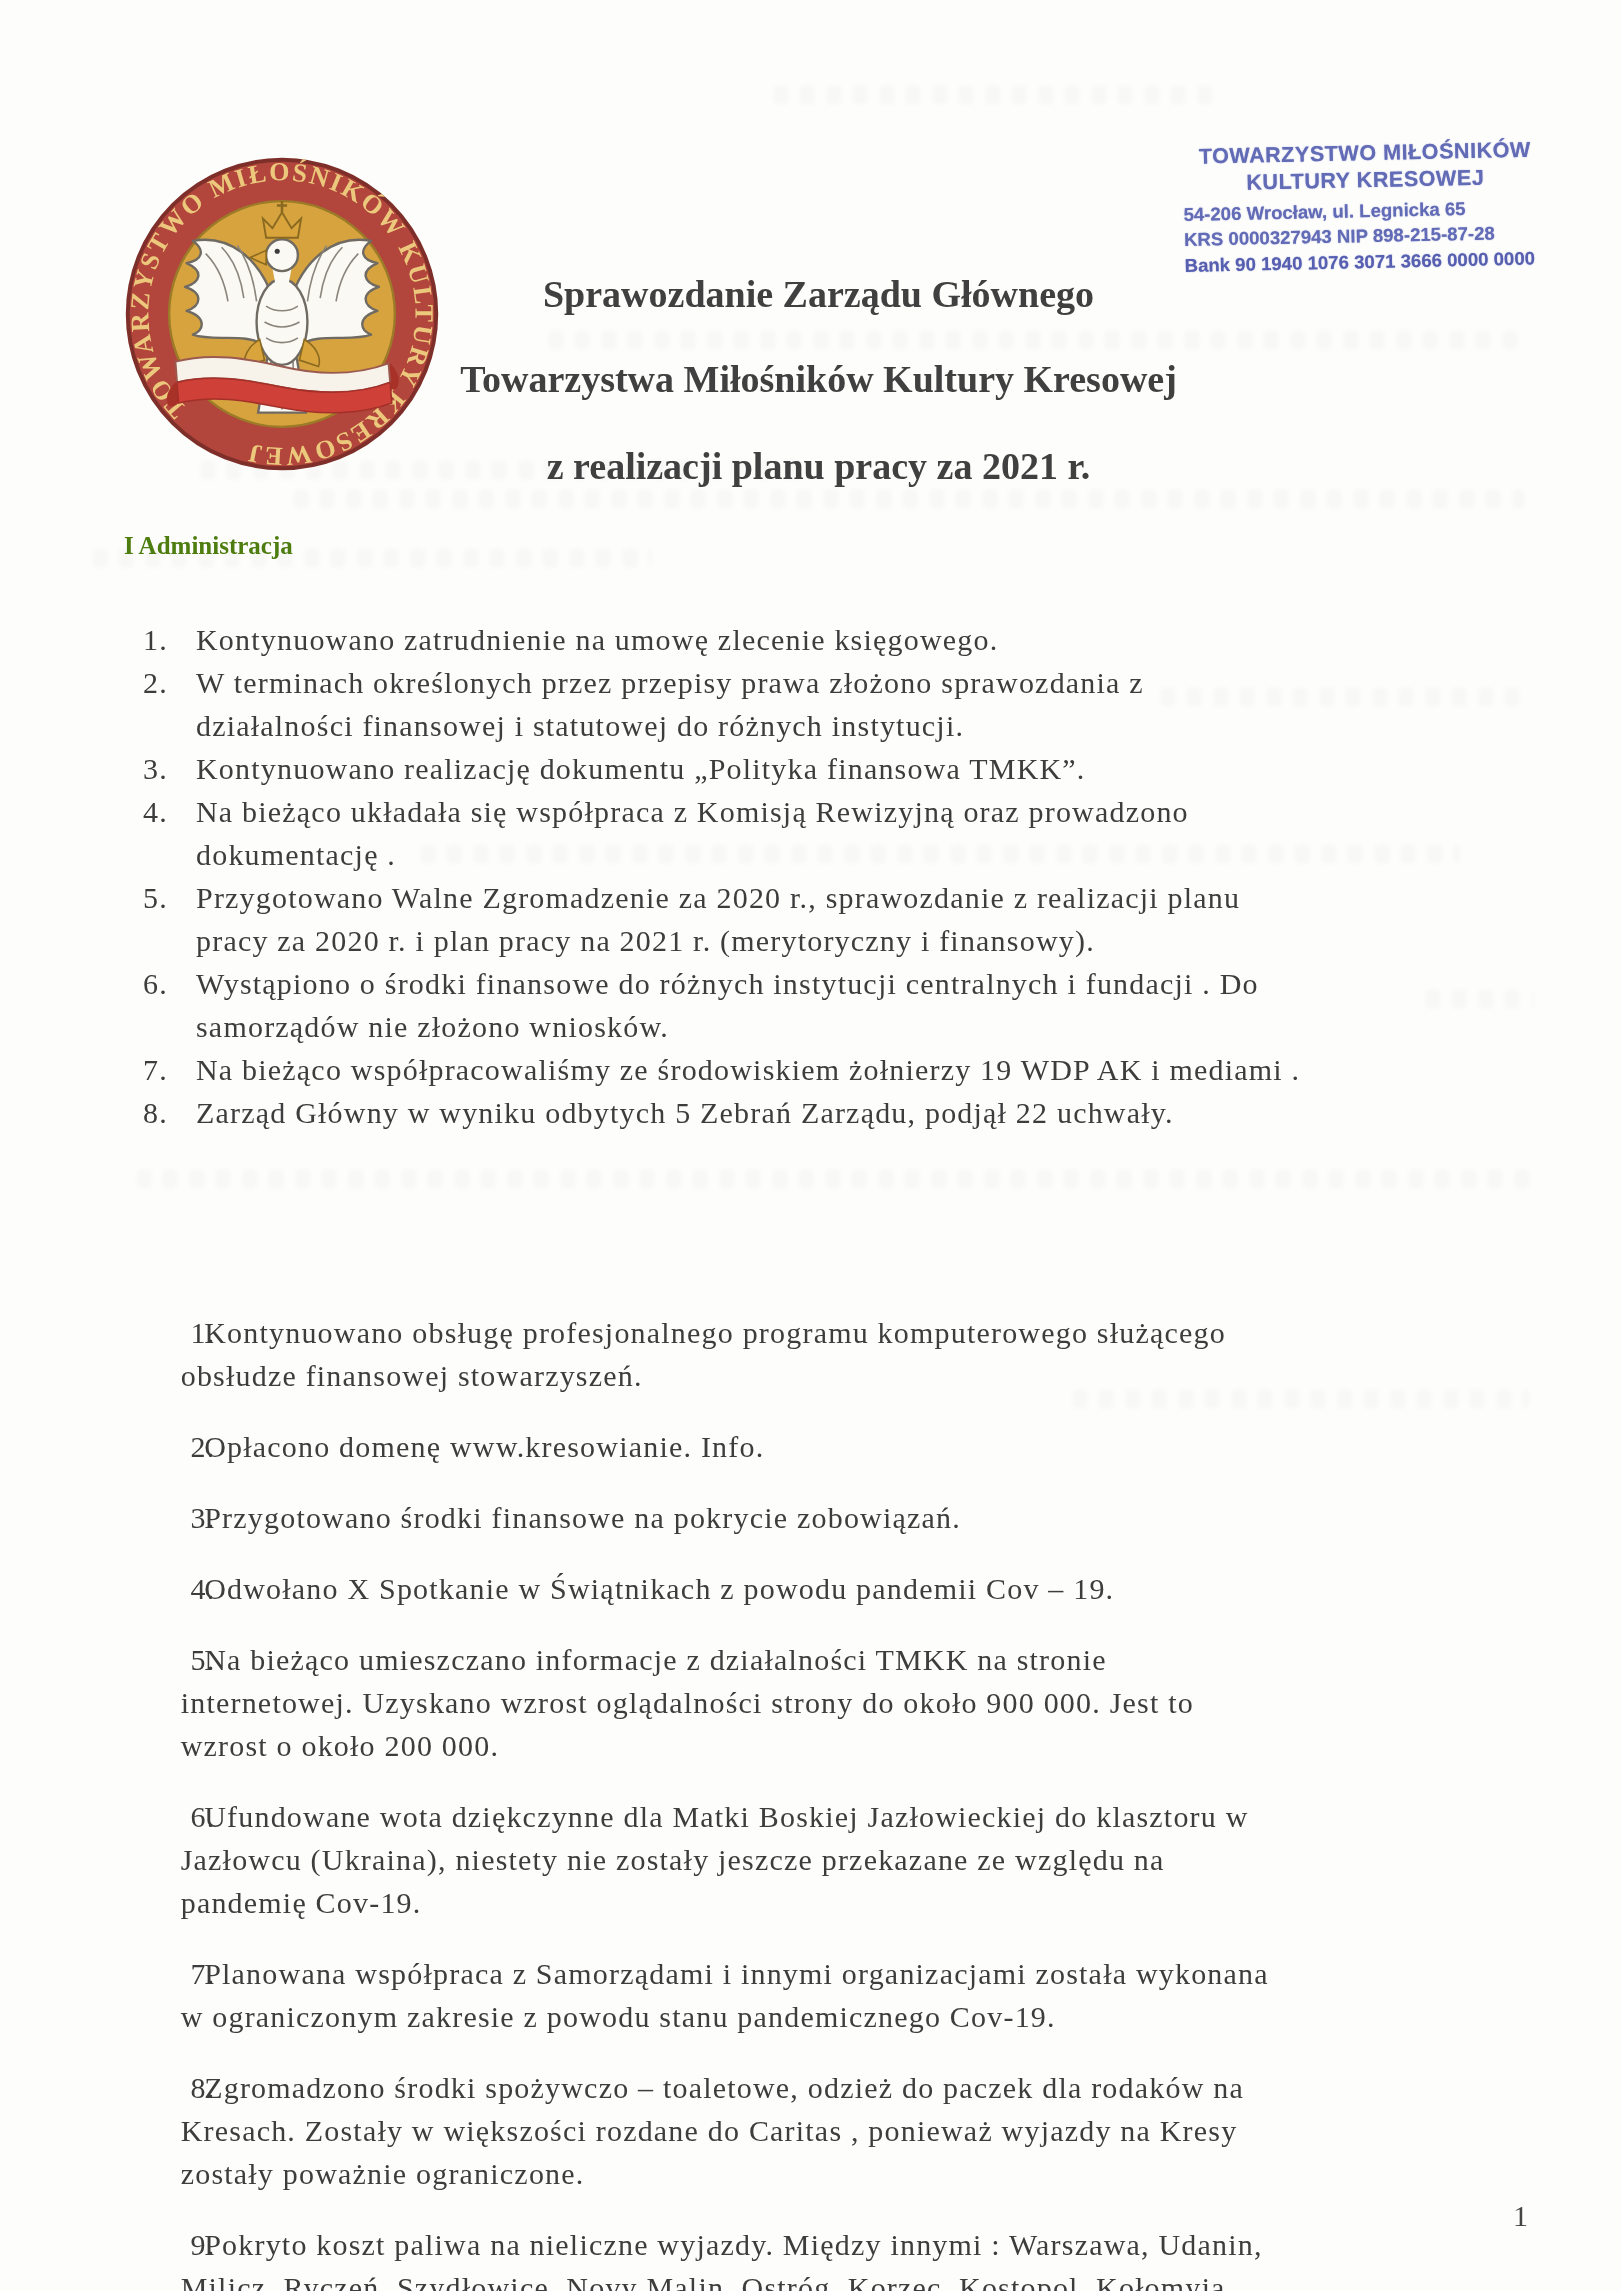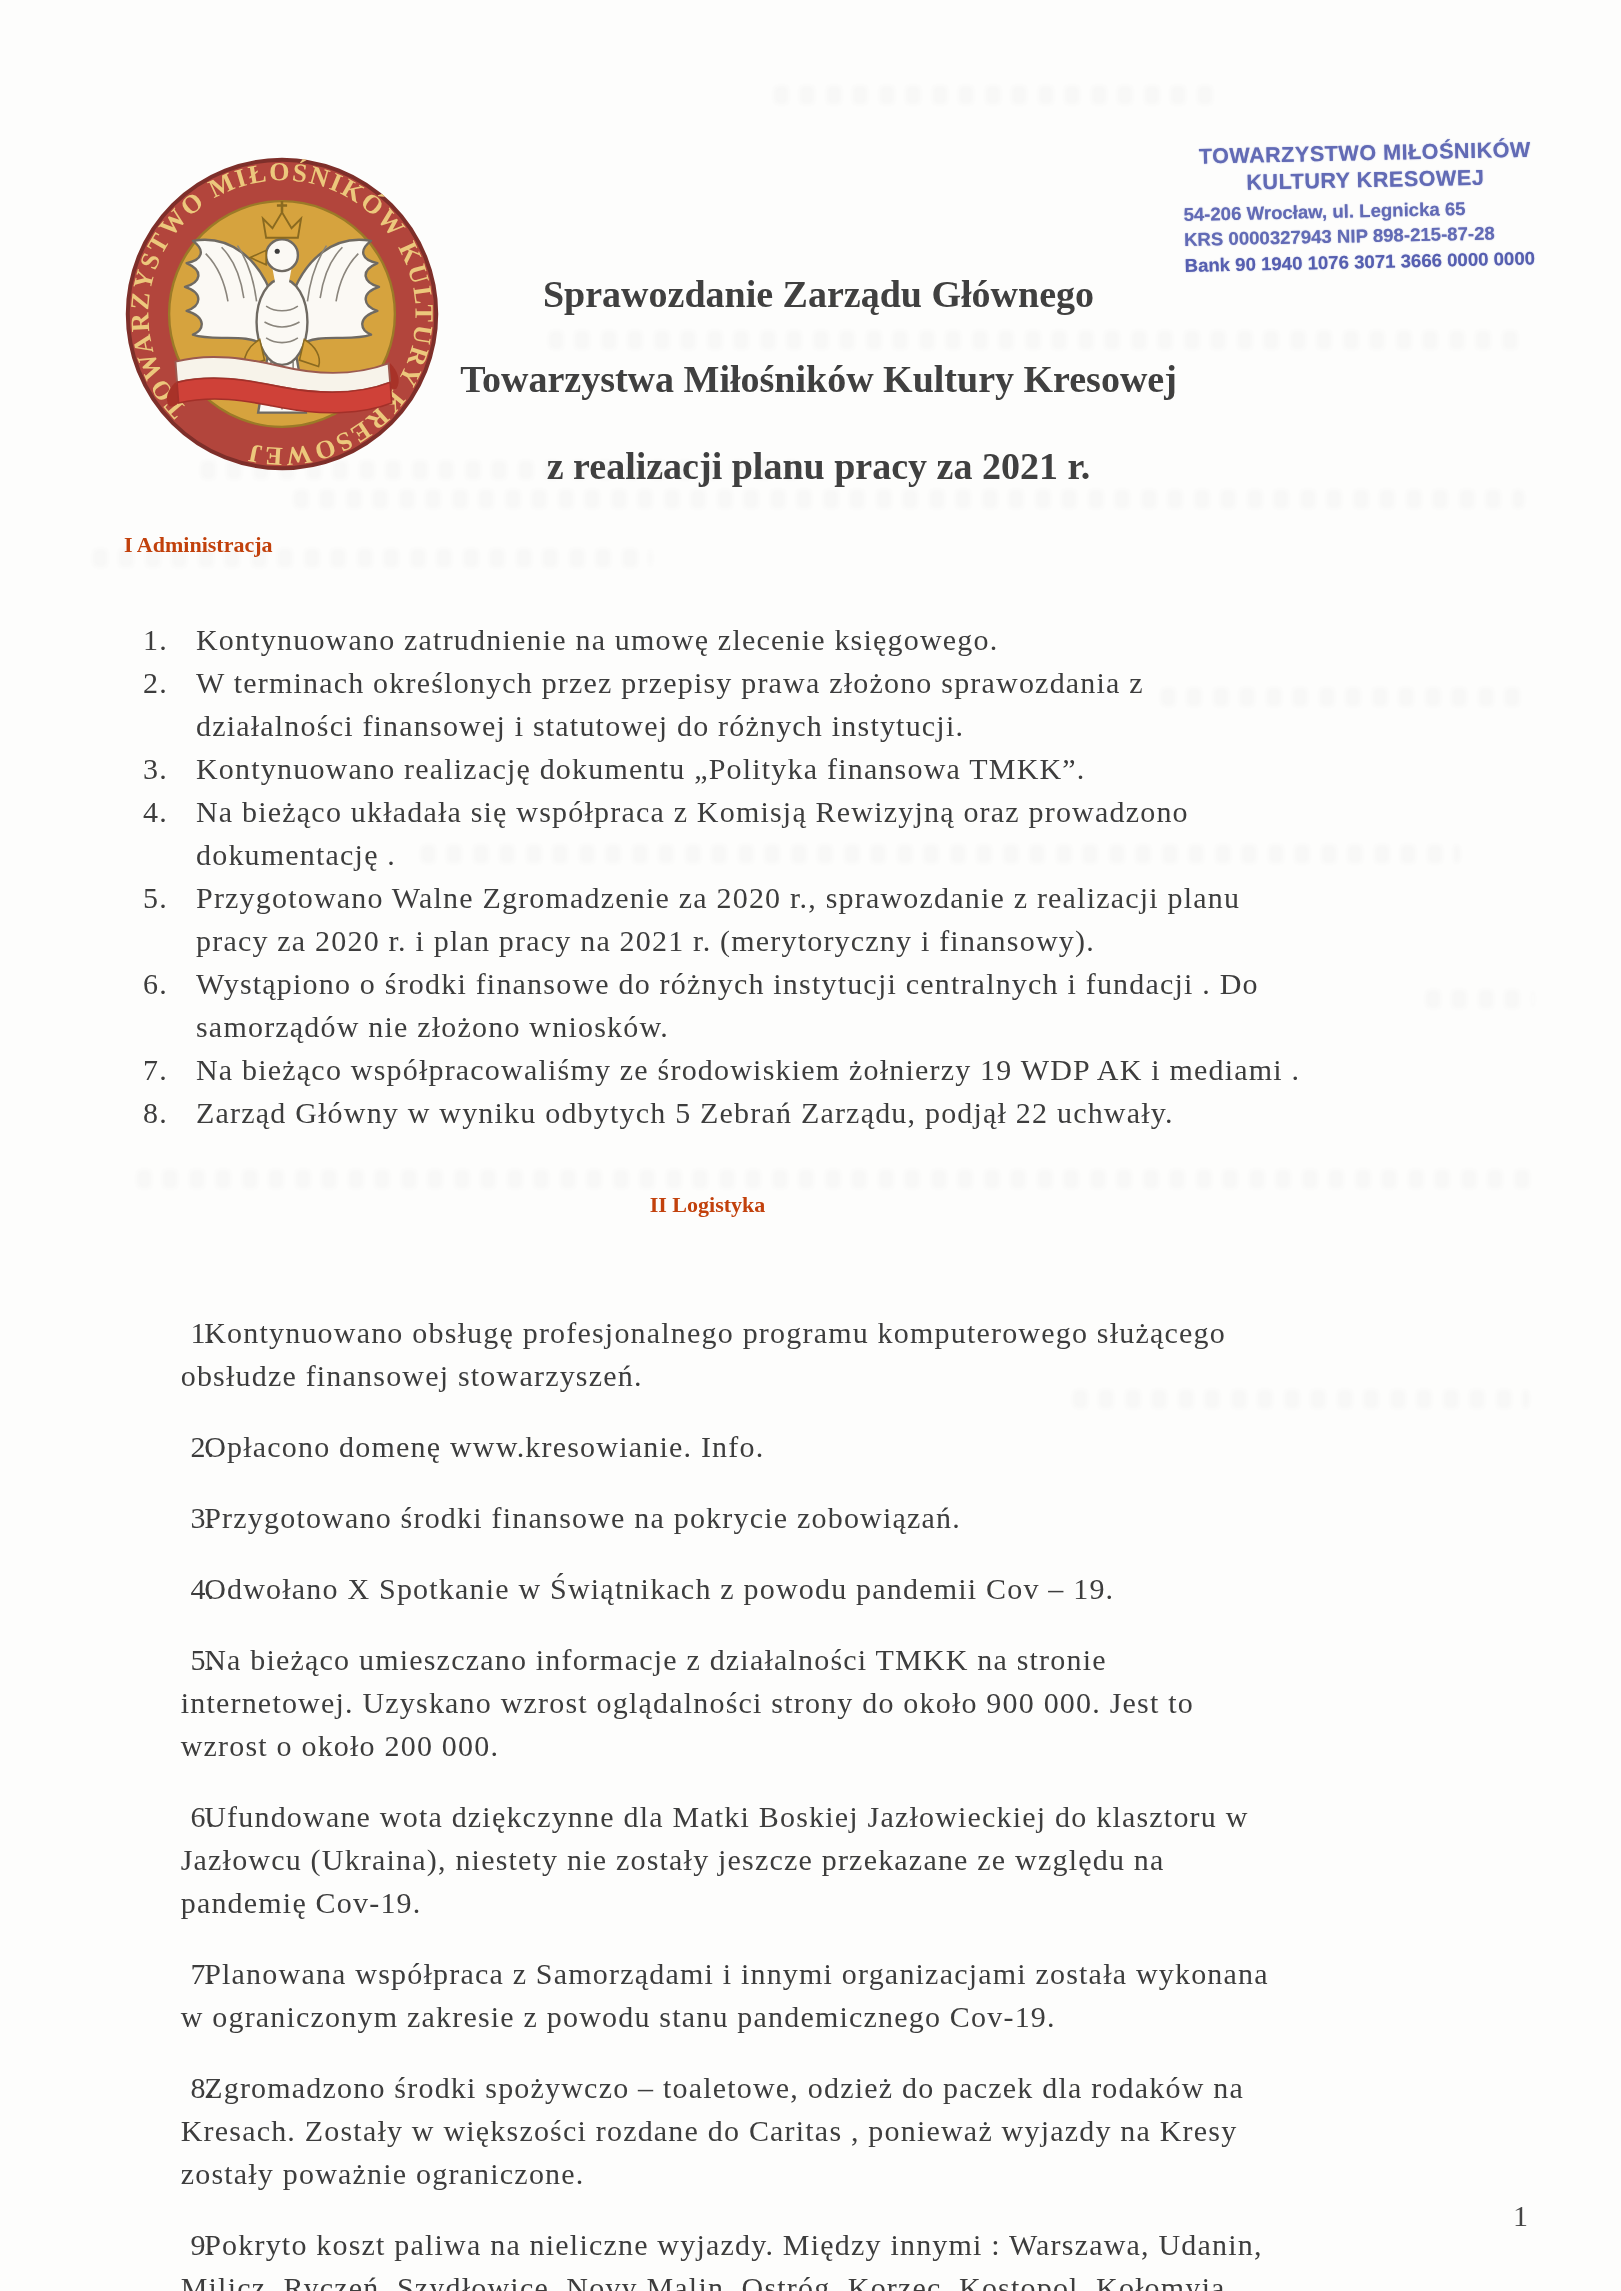--- a/index.html
+++ b/index.html
@@ -31,21 +31,21 @@
   
   .title-line{
     position:absolute;left:0;width:1637px;text-align:center;
     font-weight:bold;font-size:38px;color:#404040;white-space:nowrap;
   }
   .t1{top:272px;}
   .t2{top:357px;}
   .t3{top:444px;}
 
   
-  .heading{position:absolute;font-weight:bold;font-size:22px;color:#c2410c;}
+  .heading{position:absolute;font-weight:bold;font-size:25px;color:#4d7c0f;}
   .h1{left:124px;top:532px;}
   .h2{left:0;top:1192px;width:1415px;text-align:center;}
 
   
   ol{position:absolute;margin:0;padding:0;list-style:none;counter-reset:item;}
   li{
     position:relative;
     counter-increment:item;
     font-weight:normal;font-size:30px;line-height:43px;
     letter-spacing:1.2px;
@@ -157,21 +157,20 @@
     <li>Na bieżąco układała się współpraca z Komisją Rewizyjną oraz prowadzono
 dokumentację .</li>
     <li>Przygotowano Walne Zgromadzenie za 2020 r., sprawozdanie z realizacji planu
 pracy za 2020 r. i plan pracy na 2021 r. (merytoryczny i finansowy).</li>
     <li>Wystąpiono o środki finansowe do różnych instytucji centralnych i fundacji . Do
 samorządów nie złożono wniosków.</li>
     <li>Na bieżąco współpracowaliśmy ze środowiskiem żołnierzy 19 WDP AK i mediami .</li>
     <li>Zarząd Główny w wyniku odbytych 5 Zebrań Zarządu, podjął 22 uchwały.</li>
   </ol>
 
-  <div class="heading h2">II Logistyka</div>
   <ol class="list-2">
     <li>Kontynuowano obsługę profesjonalnego programu komputerowego służącego
 obsłudze finansowej stowarzyszeń.</li>
     <li>Opłacono domenę www.kresowianie. Info.</li>
     <li>Przygotowano środki finansowe na pokrycie zobowiązań.</li>
     <li>Odwołano X Spotkanie w Świątnikach z powodu pandemii Cov – 19.</li>
     <li>Na bieżąco umieszczano informacje z działalności TMKK na stronie
 internetowej. Uzyskano wzrost oglądalności strony do około 900 000. Jest to
 wzrost o około 200 000.</li>
     <li>Ufundowane wota dziękczynne dla Matki Boskiej Jazłowieckiej do klasztoru w

